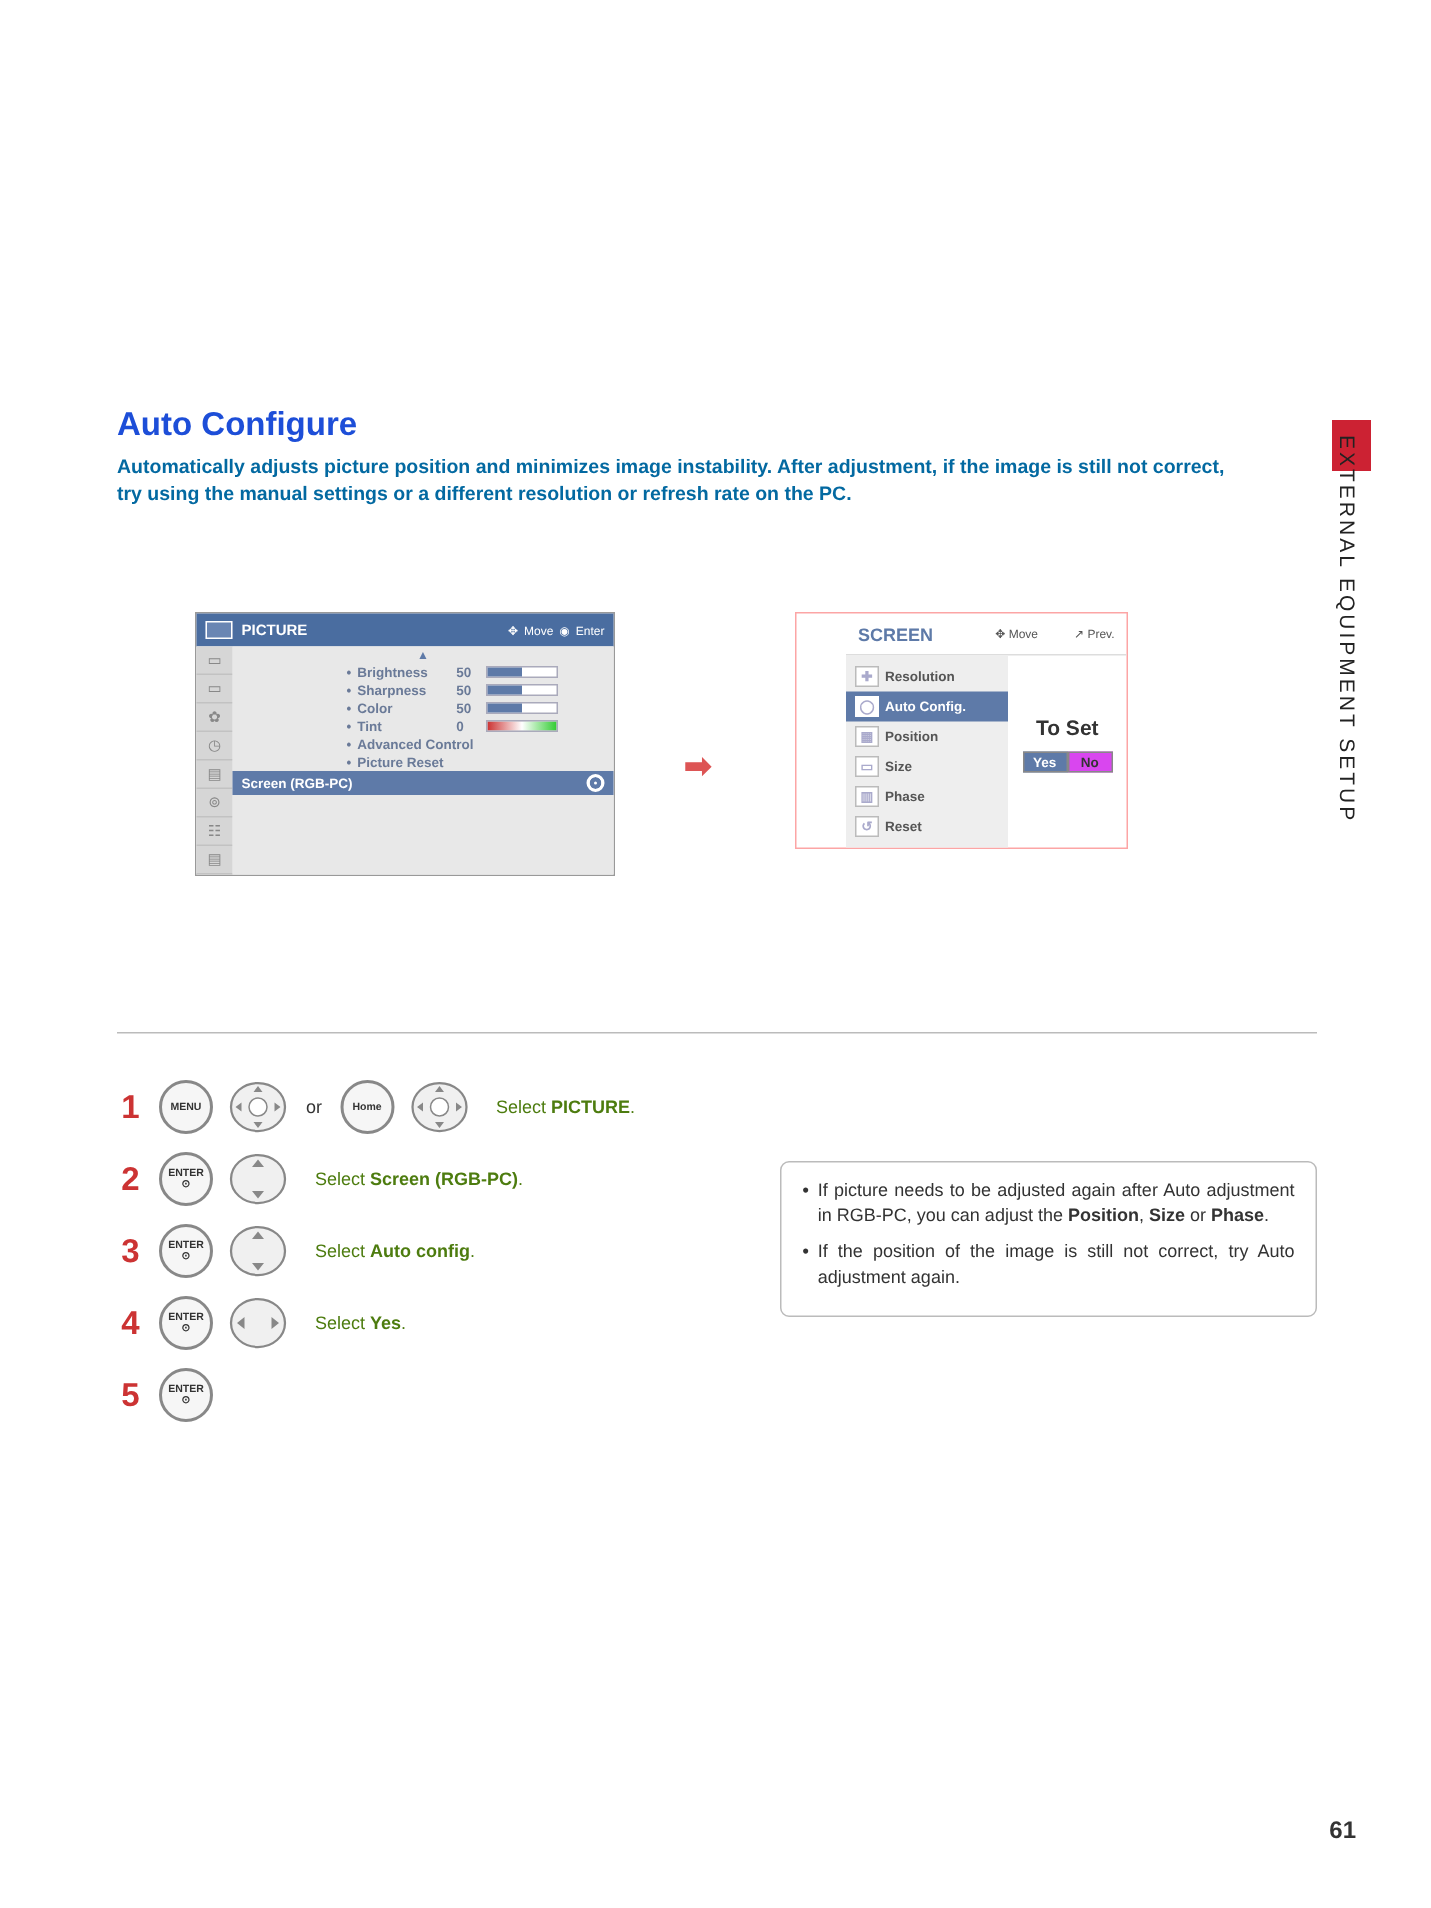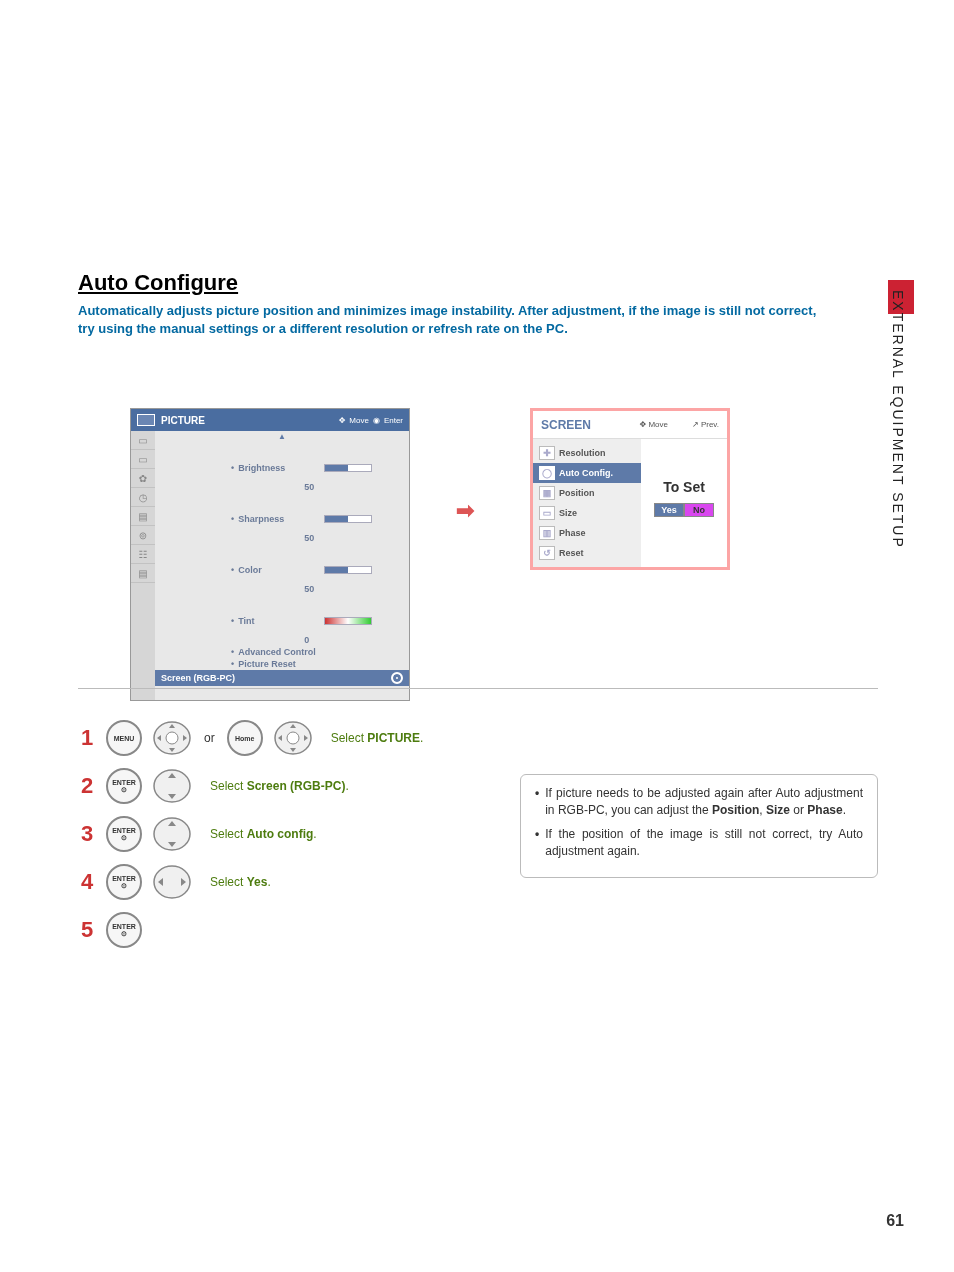--- a/index.html
+++ b/index.html
@@ -1,49 +1,49 @@
 <!DOCTYPE html>
 <html><head>
 <meta charset="utf-8">
 <style>
   * { box-sizing: border-box; margin: 0; padding: 0; }
   body { font-family: Arial, Helvetica, sans-serif; background: #fff; width: 954px; height: 1272px; position: relative; color: #333; }
   .page { position: absolute; left: 78px; top: 270px; width: 796px; }
-  .title { font-size: 22px; font-weight: bold; color: #000000; margin-bottom: 6px; text-decoration: underline; }
+  .title { font-size: 22px; font-weight: bold; color: #1d4ed8; margin-bottom: 6px; }
   .desc { font-size: 13px; font-weight: bold; color: #0369a1; line-height: 1.4; max-width: 740px; }
 
   .side-tab { position: absolute; right: 48px; top: 290px; writing-mode: vertical-rl; font-size: 14px; letter-spacing: 2px; font-weight: 500; color: #222; }
   .side-accent { position: absolute; right: 40px; top: 280px; width: 26px; height: 34px; background: #c23; }
 
   .menus { position: absolute; top: 408px; left: 130px; right: 50px; display: flex; gap: 120px; align-items: flex-start; }
 
   
   .picture-menu { width: 280px; border: 1px solid #999; background: #fff; font-size: 10px; }
   .pm-header { height: 22px; background: #4a6da0; color: #fff; display: flex; align-items: center; padding: 0 6px; justify-content: space-between; }
   .pm-header-left { display: flex; align-items: center; gap: 6px; font-weight: bold; }
   .pm-header-right { font-size: 8px; display: flex; align-items: center; gap: 4px; }
   .pm-body { display: flex; background: #e8e8e8; }
   .pm-icons { width: 24px; background: #d6d6d6; display: flex; flex-direction: column; }
   .pm-icon { height: 19px; border-bottom: 1px solid #c2c2c2; display:flex; align-items:center; justify-content:center; color:#888; }
   .pm-list { flex: 1; padding: 0 6px; background: #e8e8e8; }
   .pm-arrow-row { text-align: center; color: #5e7aa8; font-size: 8px; padding: 1px 0; }
   .pm-item { display: flex; align-items: center; gap: 4px; padding: 1px 0 1px 70px; font-size: 9px; font-weight: bold; color: #6a7a98; }
   .pm-item .lbl { min-width: 62px; }
-  .pm-item .val { min-width: 16px; margin-top: 39px; }
+  .pm-item .val { min-width: 16px; }
   .pm-bar { width: 48px; height: 8px; background: #fff; border: 1px solid #aab; position: relative; }
   .pm-bar-fill { position: absolute; left: 0; top: 0; bottom: 0; background: #5e7aa8; }
   .pm-tint { width: 48px; height: 8px; background: linear-gradient(90deg,#c33,#fff,#3c3); border:1px solid #aab; }
   .pm-highlight { background: #5e7aa8; color: #fff; padding: 2px 6px; display:flex; justify-content:space-between; align-items:center; margin-left:-6px; margin-right:-6px; font-size:9px; font-weight:bold; }
   .pm-radio { width: 12px; height: 12px; border-radius: 50%; background: #fff; border: 2px solid #fff; box-shadow: inset 0 0 0 3px #5e7aa8; }
 
   
   .between-arrow { position:absolute; top:498px; left:456px; color:#d55; font-size:22px; font-weight:bold; }
 
   
-  .screen-menu { width: 200px; border: 3px solid #fca5a5; background: #fff; font-size: 10px; }
+  .screen-menu { width: 222px; border: 1px solid #fca5a5; background: #fff; font-size: 10px; padding-left: 33px; }
   .sm-header { height: 28px; display: flex; align-items: center; justify-content: space-between; padding: 0 8px; border-bottom: 1px solid #ddd; }
   .sm-title { color: #5e7aa8; font-weight: bold; font-size: 12px; }
   .sm-hints { font-size: 8px; color: #555; display:flex; gap:24px; }
   .sm-body { display:flex; }
   .sm-left { width: 108px; background: #eee; padding: 4px 0; }
   .sm-row { display:flex; align-items:center; gap:4px; padding: 3px 6px; font-size:9px; font-weight:bold; color:#555; }
   .sm-row .box { width:16px; height:14px; border:1px solid #bbb; background:#fff; display:flex; align-items:center; justify-content:center; font-size:9px; color:#aac; }
   .sm-row.selected { background: #5e7aa8; color:#fff; }
   .sm-row.selected .box { border-color:#fff; }
   .sm-right { flex:1; padding: 40px 8px 0; text-align:center; }

